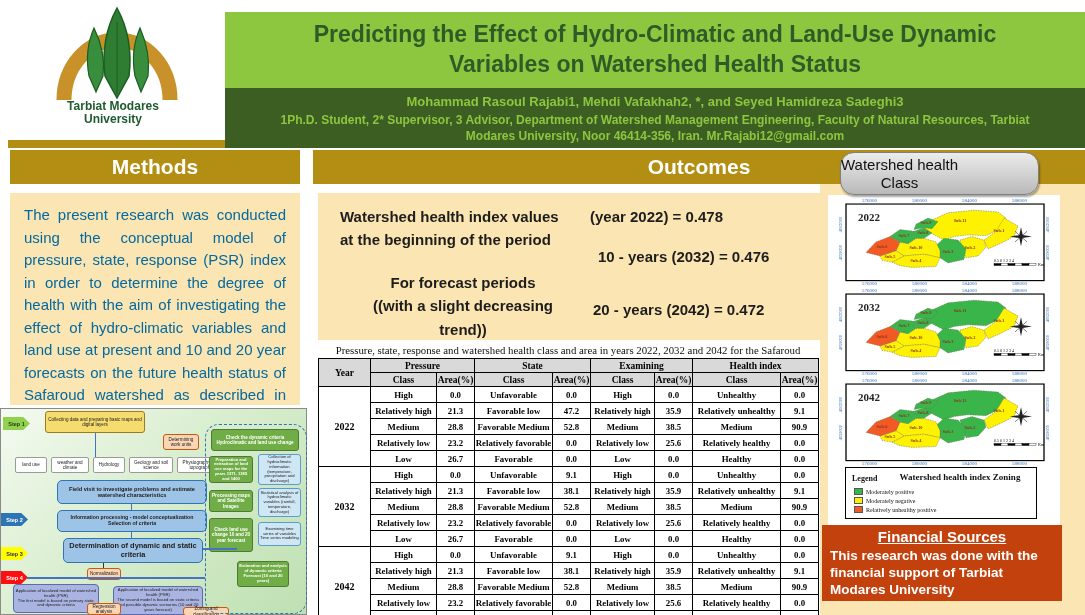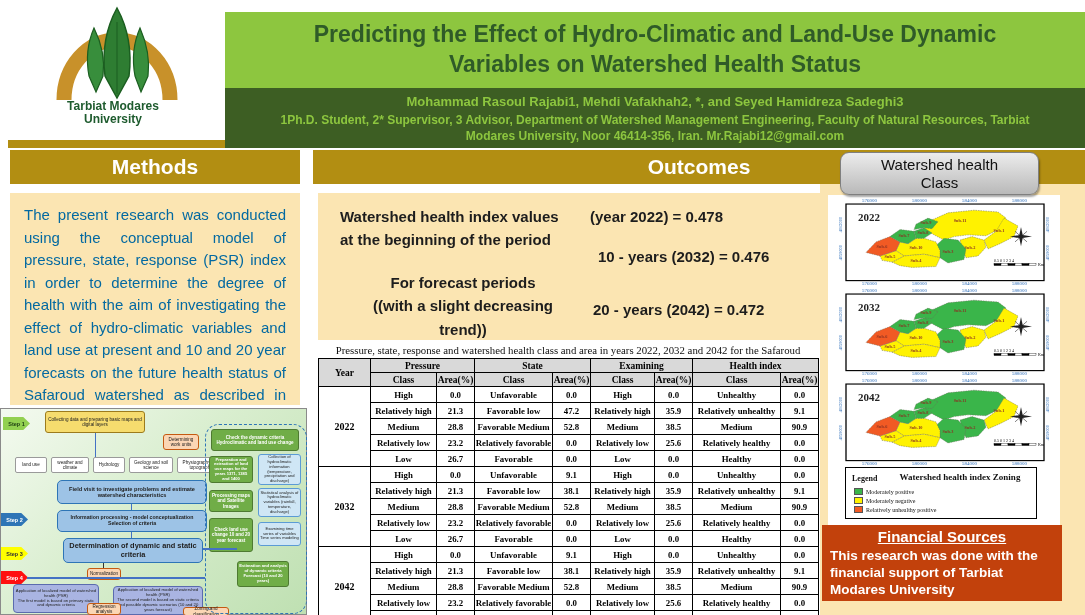--- a/index.html
+++ b/index.html
@@ -63,22 +63,22 @@
   #results-table{position:absolute;left:318px;top:358px;width:500px;border-collapse:collapse;
                  font-family:"Liberation Serif",serif;background:#fff;table-layout:fixed;}
   #results-table th,#results-table td{border:1px solid #000;text-align:center;vertical-align:middle;
                  padding:0;overflow:hidden;white-space:nowrap;}
   #results-table th{background:#D9D9D9;font-size:9.5px;font-weight:bold;height:13px;}
   #results-table td{font-size:8.8px;font-weight:bold;height:15px;}
 
   
   #right-col{position:absolute;left:820px;top:184px;width:265px;height:431px;background:#FBE5B2;}
   #zoning-title{position:absolute;left:840px;top:152px;width:197px;height:41px;
-                background:linear-gradient(#ececec,#b9b9b9);border:1px solid #7f7f7f;border-radius:9px;
-                box-shadow:1px 2px 2px rgba(0,0,0,.35);display:flex;align-items:center;justify-content:center;
+                background:linear-gradient(#ececec,#b9b9b9);border:1px solid #7f7f7f;border-radius:14px;
+                box-shadow:1px 2px 2px rgba(0,0,0,.35);display:flex;align-items:center;
                 text-align:center;font-size:15px;color:#111;line-height:1.2;z-index:5;}
   #map-panel{position:absolute;left:828px;top:195px;width:232px;height:330px;background:#fff;}
   .map-block{position:absolute;left:8px;width:216px;height:88px;}
   .map-block svg{width:216px;height:88px;display:block;}
   .tick{font-size:5px;fill:#2B6CB8;font-family:"Liberation Serif",serif;}
   .yr{font-size:11px;font-weight:bold;fill:#222;font-family:"Liberation Serif",serif;}
   .sub{font-size:4.3px;font-weight:bold;fill:#8A3324;font-family:"Liberation Serif",serif;}
   #legend-box{position:absolute;left:17px;top:272px;width:190px;height:50px;border:1px solid #000;
               background:#fff;font-family:"Liberation Serif",serif;}
   #legend-title{position:absolute;left:40px;top:4px;width:148px;text-align:center;font-weight:bold;font-size:9px;color:#111;}

